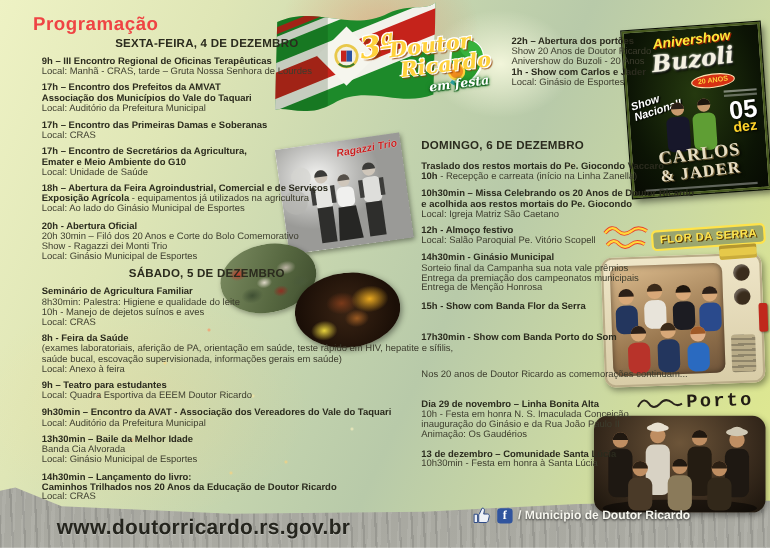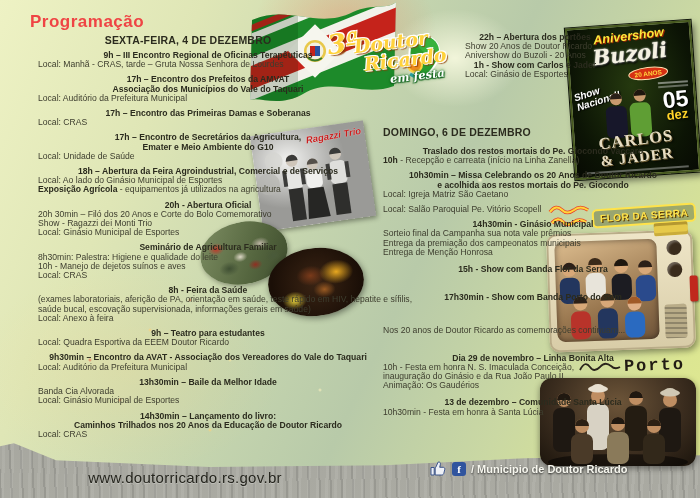--- a/index.html
+++ b/index.html
@@ -32,29 +32,29 @@
       radial-gradient(2px 2px at 320px 390px,#fff3c0,transparent),
       radial-gradient(2px 2px at 90px 360px,#e86a4a,transparent),
       radial-gradient(2px 2px at 210px 430px,#ffd27a,transparent),
       radial-gradient(3px 3px at 480px 180px,#fff7d0,transparent),
       radial-gradient(2px 2px at 520px 150px,#ffe9a0,transparent);
   }
   
   .pagetitle{position:absolute;left:30px;top:12px;z-index:4;font-weight:bold;font-size:17px;color:#ef4444;letter-spacing:.5px;}
   .col{position:absolute;z-index:4;}
   .ln{font-size:8.6px;line-height:9.2px;color:#3d3d2e;white-space:nowrap;}
-  .ln.b,.ln b{font-weight:700;color:#2b2b1e;text-align:center;}
+  .ln.b,.ln b{font-weight:700;color:#2b2b1e;}
   .evt{margin-bottom:6px;}
   .day-hdr{font-weight:700;font-size:10.5px;line-height:12px;color:#2b2b1e;letter-spacing:.2px;margin-bottom:5px;}
   #left-col{left:38px;top:34px;width:340px;}
   #right-intro{left:465px;top:33px;width:140px;}
   #right-col{left:383px;top:126px;width:300px;}
   
   .website{position:absolute;left:20px;top:469px;width:330px;z-index:5;text-align:center;
-    font-weight:400;font-size:15px;color:#25251e;letter-spacing:.3px;text-shadow:0 1px 0 rgba(255,255,255,.25);}
+    font-weight:700;font-size:19px;color:#25251e;letter-spacing:.3px;text-shadow:0 1px 0 rgba(255,255,255,.25);}
   .fbrow{position:absolute;left:430px;top:461px;z-index:5;display:flex;align-items:center;gap:5px;}
   .fbox{width:14px;height:14px;border-radius:3px;background:#30549e;color:#fff;font-weight:700;font-size:11px;
     font-family:"Liberation Serif",serif;display:flex;align-items:flex-end;justify-content:center;line-height:13px;}
   .fbtext{font-weight:700;font-size:11px;color:#f7f7ef;text-shadow:0 1px 2px rgba(0,0,0,.75);}
   
   .flag{position:absolute;left:248px;top:0;z-index:3;}
   .logo{position:absolute;left:330px;top:22px;width:120px;height:80px;z-index:4;transform:rotate(-7deg);}
   .logo .ed{position:absolute;left:0;top:0;font-family:"DejaVu Serif",serif;font-style:italic;font-weight:700;font-size:27px;color:#ffd23c;
     text-shadow:-1px -1px 0 #fff,1px -1px 0 #fff,-1px 1px 0 #fff,2px 2px 1px rgba(140,60,0,.8);}
   .logo .n1{position:absolute;left:26px;top:9px;font-family:"DejaVu Serif",serif;font-style:italic;font-weight:700;font-size:19px;color:#ffd23c;
@@ -337,29 +337,30 @@
       <div class="ln b">17h – Encontro das Primeiras Damas e Soberanas</div>
       <div class="ln">Local: CRAS</div>
     </div>
     <div class="evt">
       <div class="ln b">17h – Encontro de Secretários da Agricultura,</div>
       <div class="ln b">Emater e Meio Ambiente do G10</div>
       <div class="ln">Local: Unidade de Saúde</div>
     </div>
     <div class="evt">
       <div class="ln b">18h – Abertura da Feira Agroindustrial, Comercial e de Serviços</div>
+      <div class="ln"><b>Exposição Agrícola</b> - equipamentos já utilizados na agricultura</div>
       <div class="ln">Local: Ao lado do Ginásio Municipal de Esportes</div>
-      <div class="ln"><b>Exposição Agrícola</b> - equipamentos já utilizados na agricultura</div>
     </div>
     <div class="evt">
       <div class="ln b">20h - Abertura Oficial</div>
       <div class="ln">20h 30min – Filó dos 20 Anos e Corte do Bolo Comemorativo</div>
       <div class="ln">Show - Ragazzi dei Monti Trio</div>
       <div class="ln">Local: Ginásio Municipal de Esportes</div>
     </div>
+    <div class="day-hdr" style="width: 300px; text-align: center; margin-top: 4px;">SÁBADO, 5 DE DEZEMBRO</div>
     <div class="evt">
       <div class="ln b">Seminário de Agricultura Familiar</div>
       <div class="ln">8h30min: Palestra: Higiene e qualidade do leite</div>
       <div class="ln">10h - Manejo de dejetos suínos e aves</div>
       <div class="ln">Local: CRAS</div>
     </div>
     <div class="evt">
       <div class="ln b">8h - Feira da Saúde</div>
       <div class="ln">(exames laboratoriais, aferição de PA, orientação em saúde, teste rápido em HIV, hepatite e sífilis,</div>
       <div class="ln">saúde bucal, escovação supervisionada, informações gerais em saúde)</div>
@@ -398,20 +399,21 @@
     <div class="evt">
       <div class="ln b">Traslado dos restos mortais do Pe. Giocondo Vaccaro</div>
       <div class="ln"><b>10h</b> - Recepção e carreata (início na Linha Zanella)</div>
     </div>
     <div class="evt">
       <div class="ln b">10h30min – Missa Celebrando os 20 Anos de Doutor Ricardo</div>
       <div class="ln b">e acolhida aos restos mortais do Pe. Giocondo</div>
       <div class="ln">Local: Igreja Matriz São Caetano</div>
     </div>
     <div class="evt">
+      <div class="ln b">12h - Almoço festivo</div>
       <div class="ln">Local: Salão Paroquial Pe. Vitório Scopell</div>
     </div>
     <div class="evt">
       <div class="ln b">14h30min - Ginásio Municipal</div>
       <div class="ln">Sorteio final da Campanha sua nota vale prêmios</div>
       <div class="ln">Entrega da premiação dos campeonatos municipais</div>
       <div class="ln">Entrega de Menção Honrosa</div>
     </div>
     <div class="evt" style="margin-top: 8px;">
       <div class="ln b">15h - Show com Banda Flor da Serra</div>

